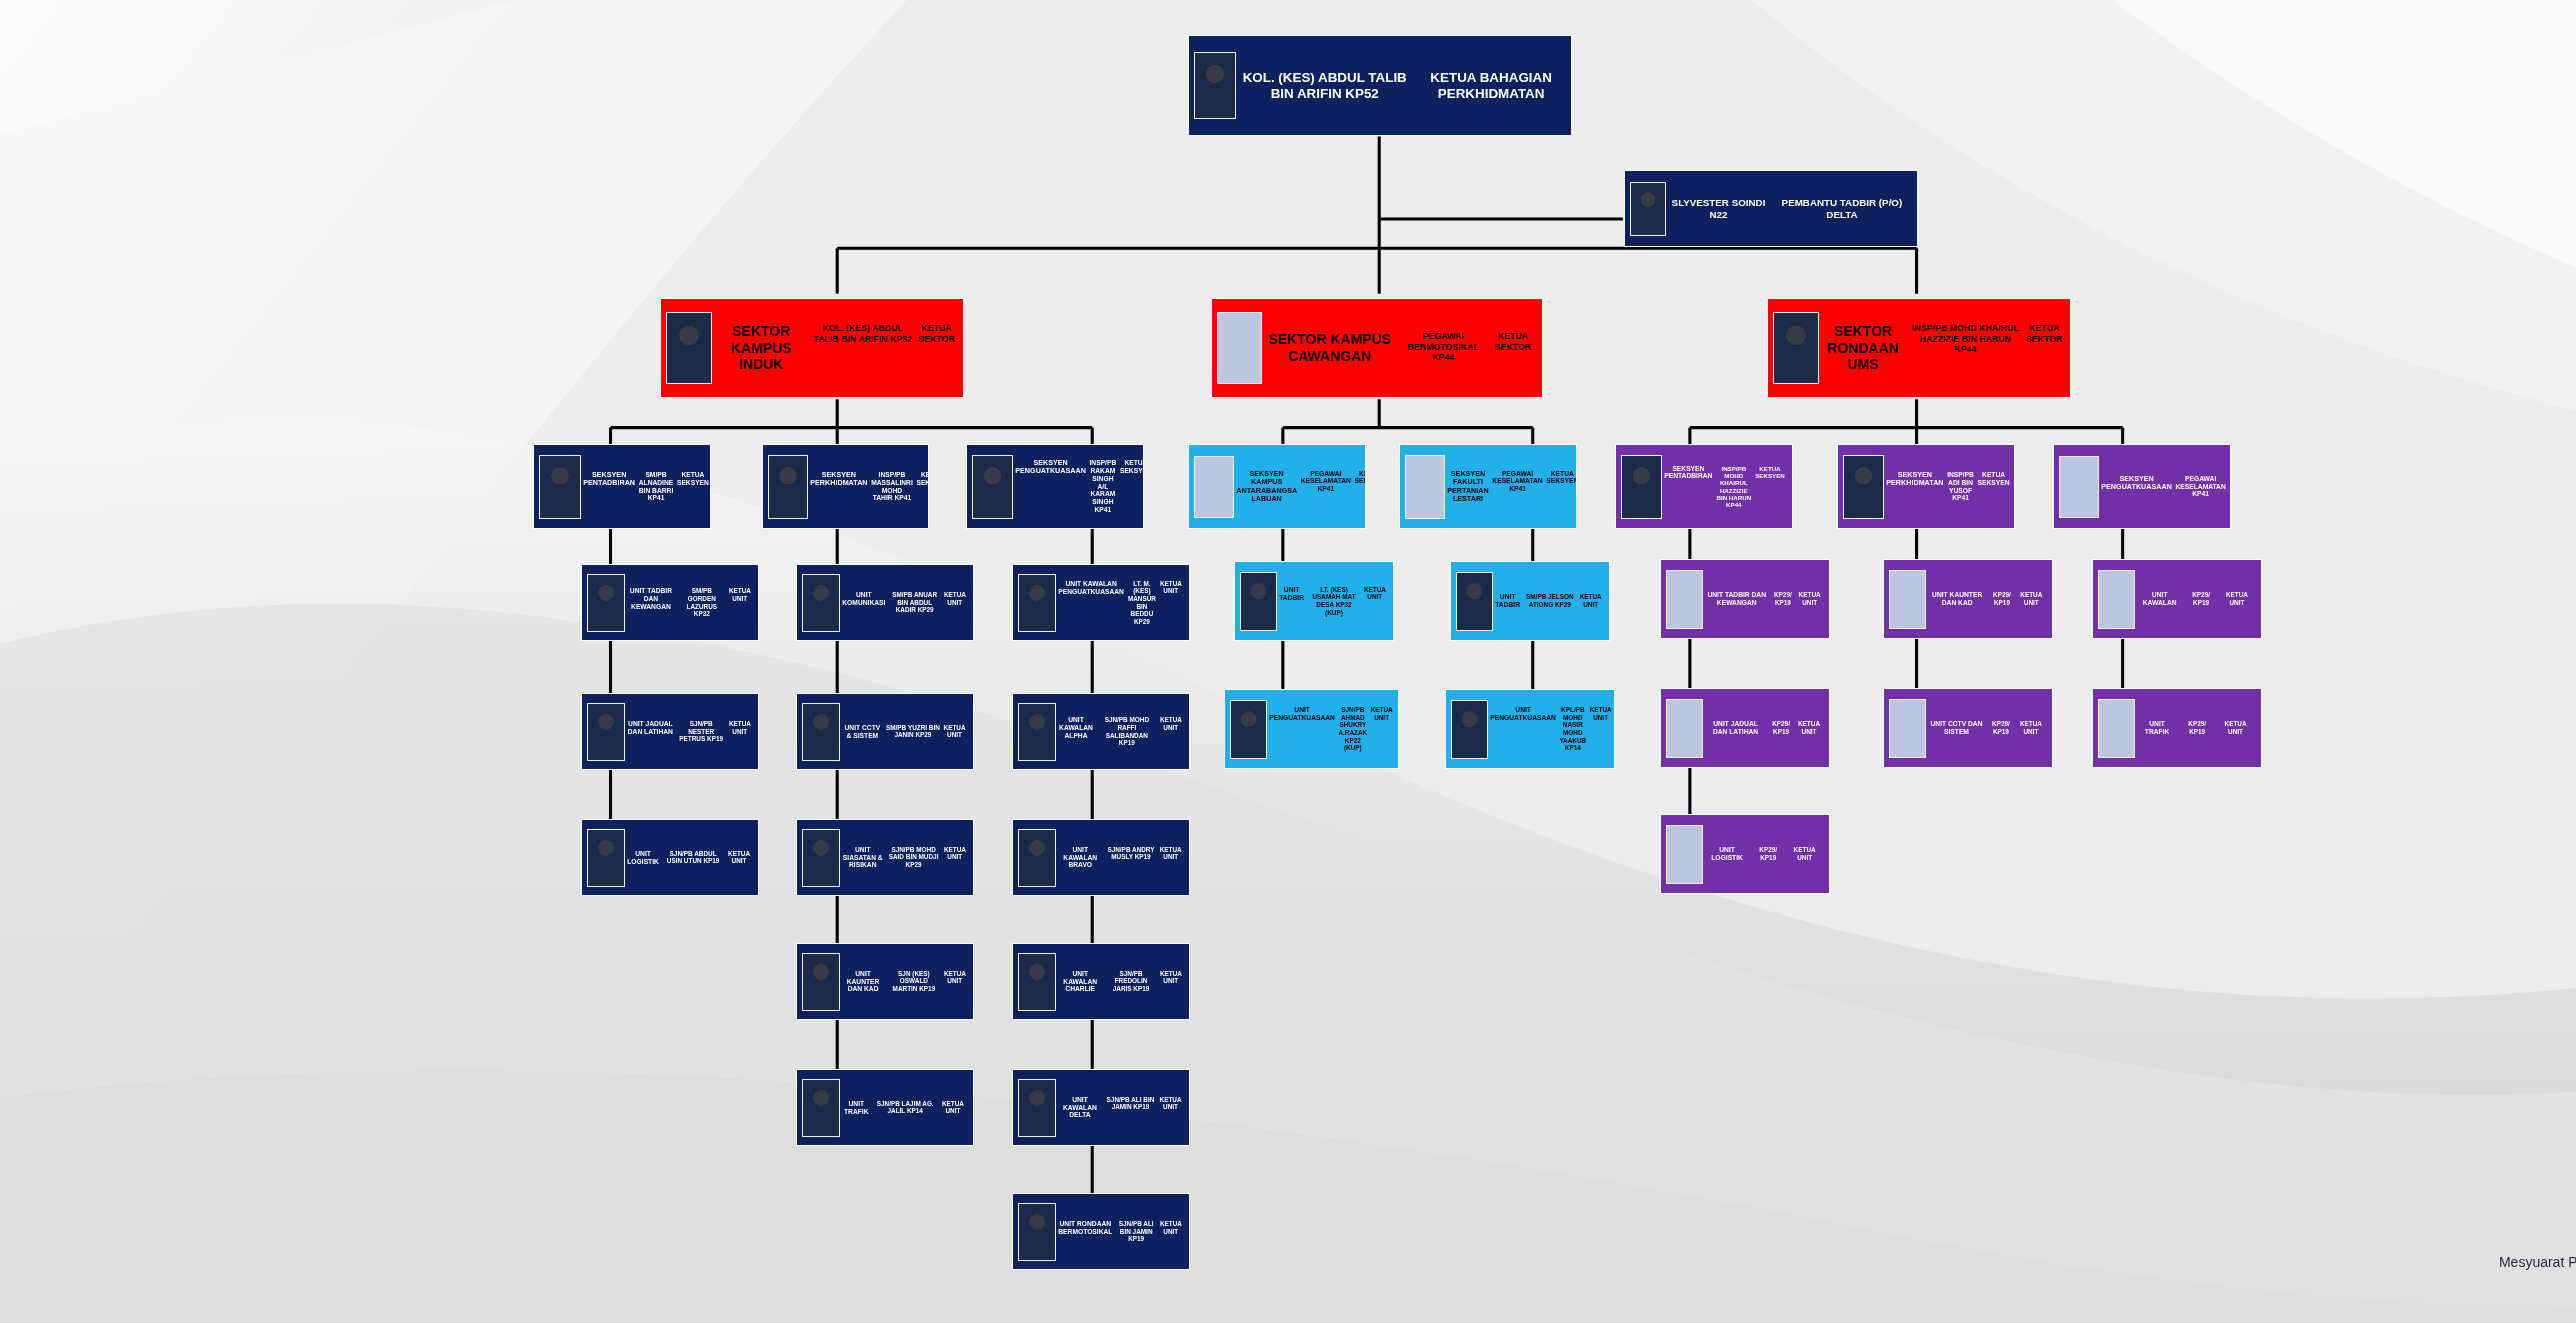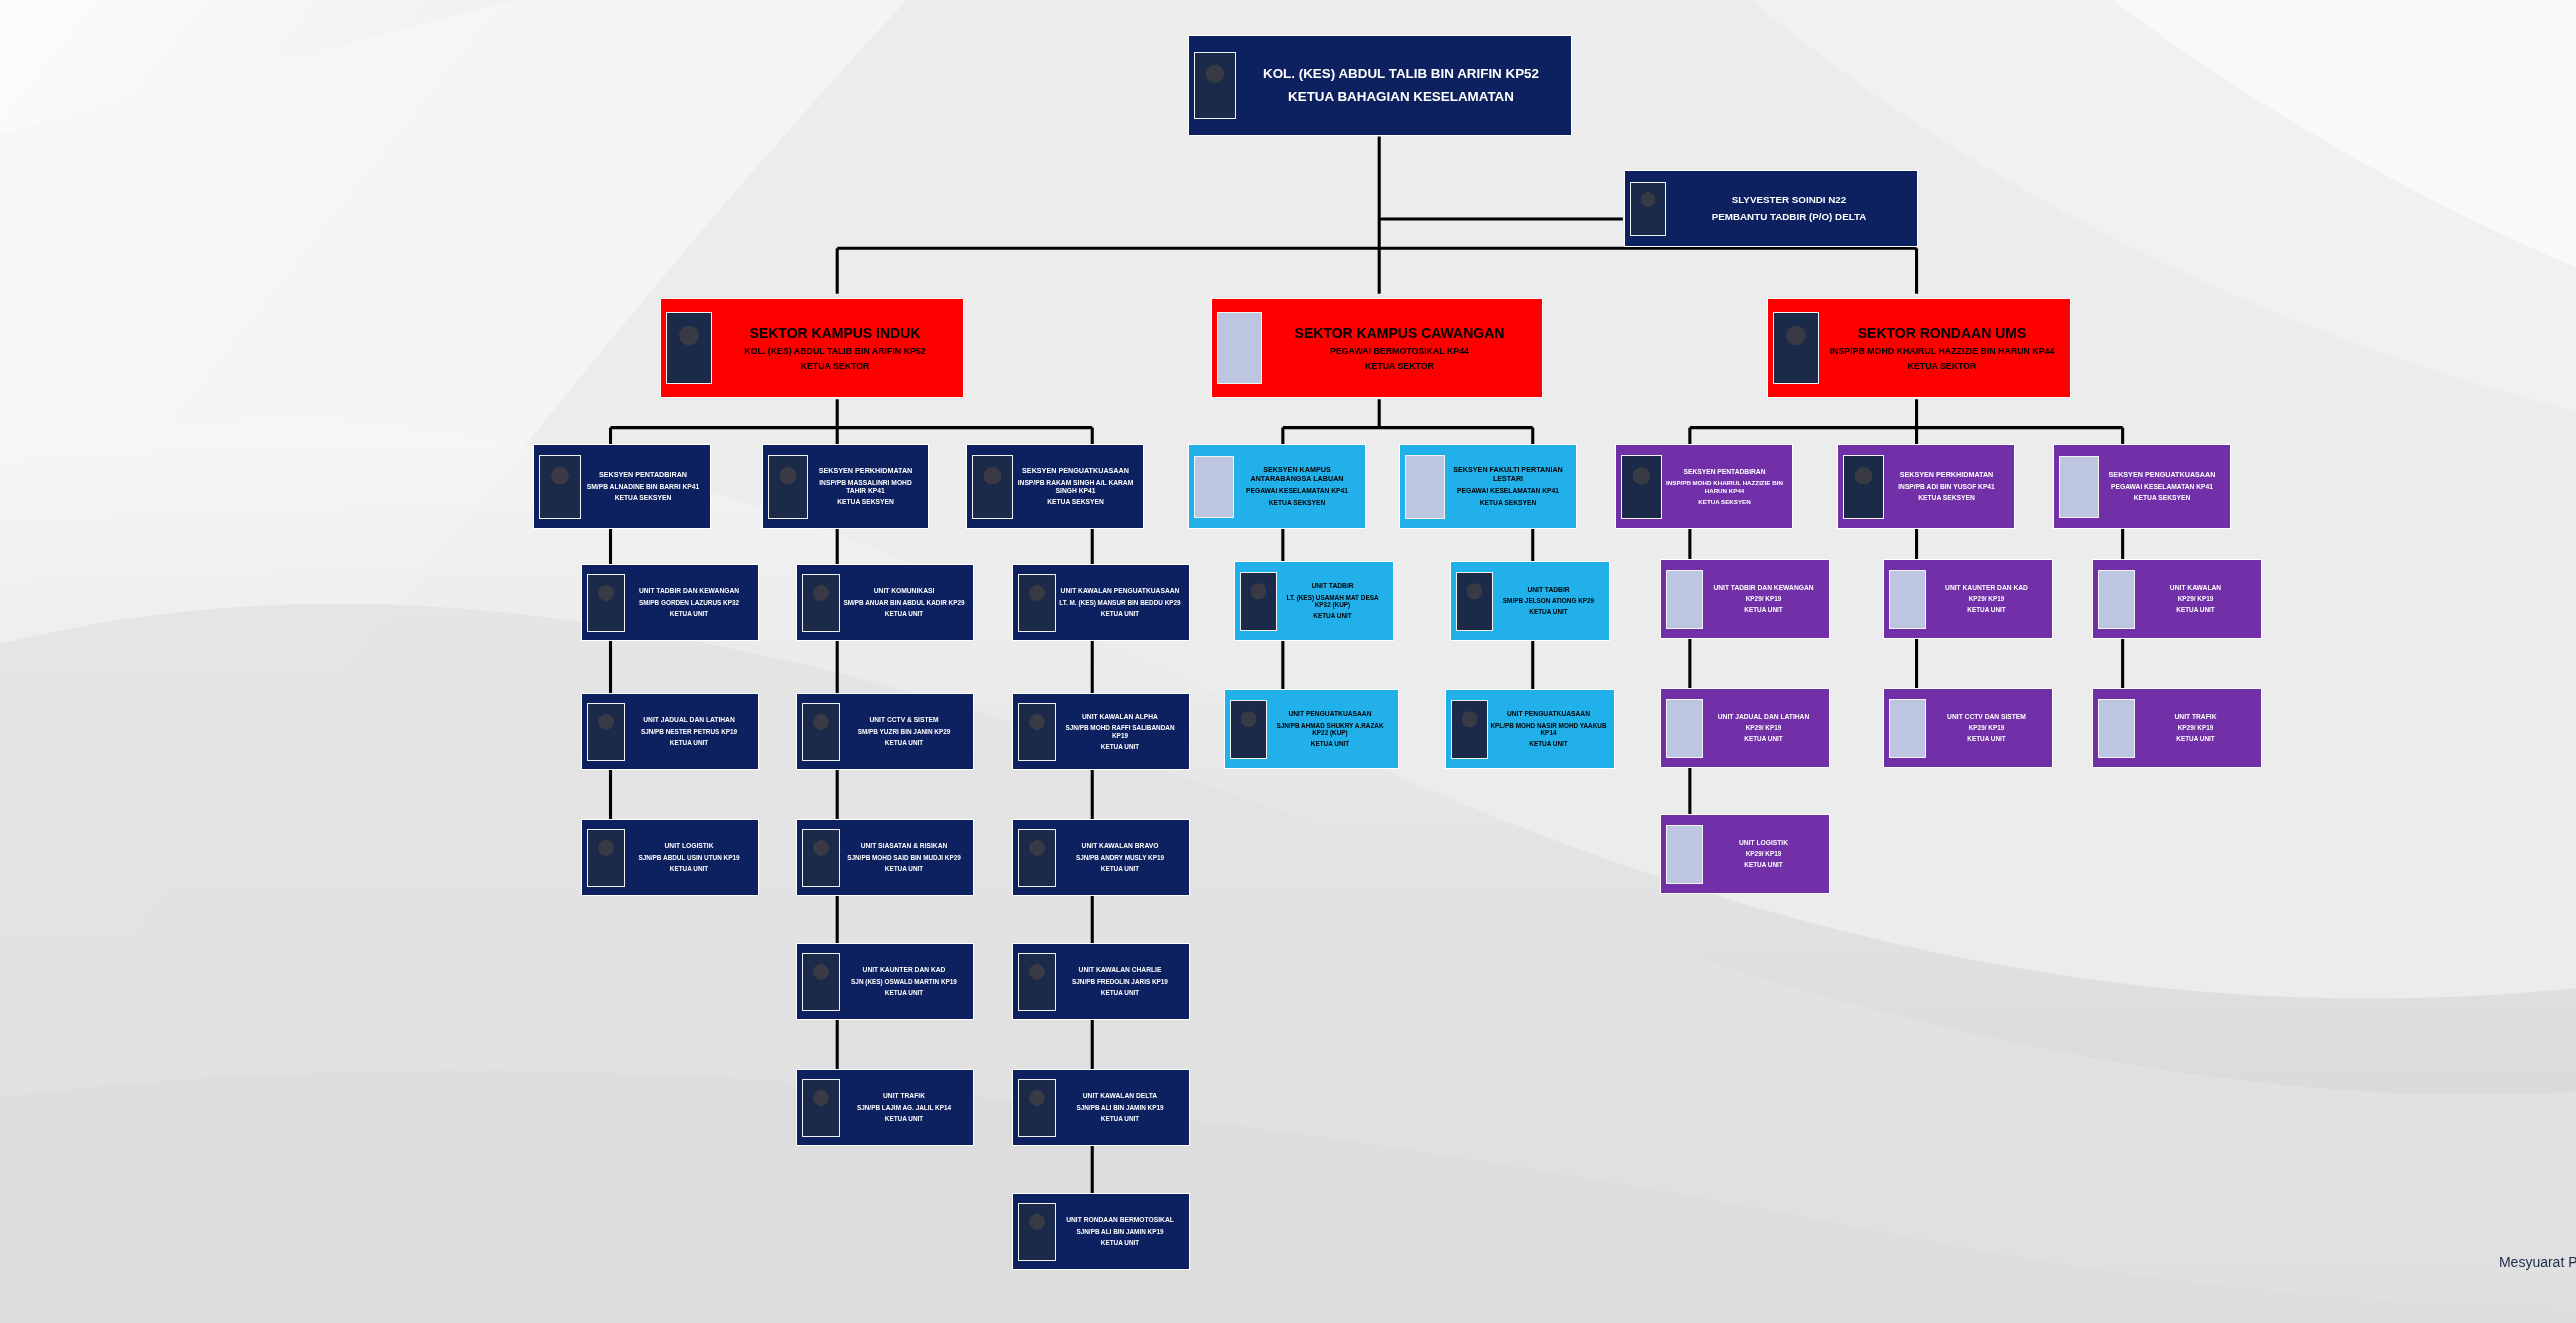--- a/index.html
+++ b/index.html
@@ -34,21 +34,21 @@
   }
   .photo.blank {
     background-image:none;
     background:#bcc6e0;
   }
   .txt {
     flex:1 1 auto;
     text-align:center;
     line-height:1.18;
     display:flex;
-    flex-direction:column;
+    flex-direction:row;
     justify-content:center;
     gap:0.55em;
     padding:0 2.1px;
   }
   .t-title { font-weight:bold; }
   .t-name  { font-weight:bold; }
   .t-role  { font-weight:bold; }
 
   
   .navy  { background:#0d2060; }
@@ -165,21 +165,21 @@
     <path d="M4120,1165 L4170,1165"></path>
     <path d="M4120,1410 L4170,1410"></path>
   </g>
 </svg>
 
 <div id="chart-canvas">
     <div class="node navy" style="left: 1188px; top: 35px; width: 384px; height: 101px;">
       <div class="photo" style="width: 42px; height: 67px;"></div>
       <div class="txt" style="font-size: 13.4px;">
         <div class="t-name">KOL. (KES) ABDUL TALIB BIN ARIFIN KP52</div>
-        <div class="t-role">KETUA BAHAGIAN KESELAMATAN</div>
+        <div class="t-role">KETUA BAHAGIAN PERKHIDMATAN</div>
       </div>
     </div>
     <div class="node navy" style="left: 1624px; top: 170px; width: 294px; height: 77px;">
       <div class="photo" style="width: 36px; height: 54px;"></div>
       <div class="txt" style="font-size: 9.8px;">
         <div class="t-name">SLYVESTER SOINDI N22</div>
         <div class="t-role">PEMBANTU TADBIR (P/O) DELTA</div>
       </div>
     </div>
     <div class="node red" style="left: 660px; top: 298px; width: 304px; height: 100px;">

